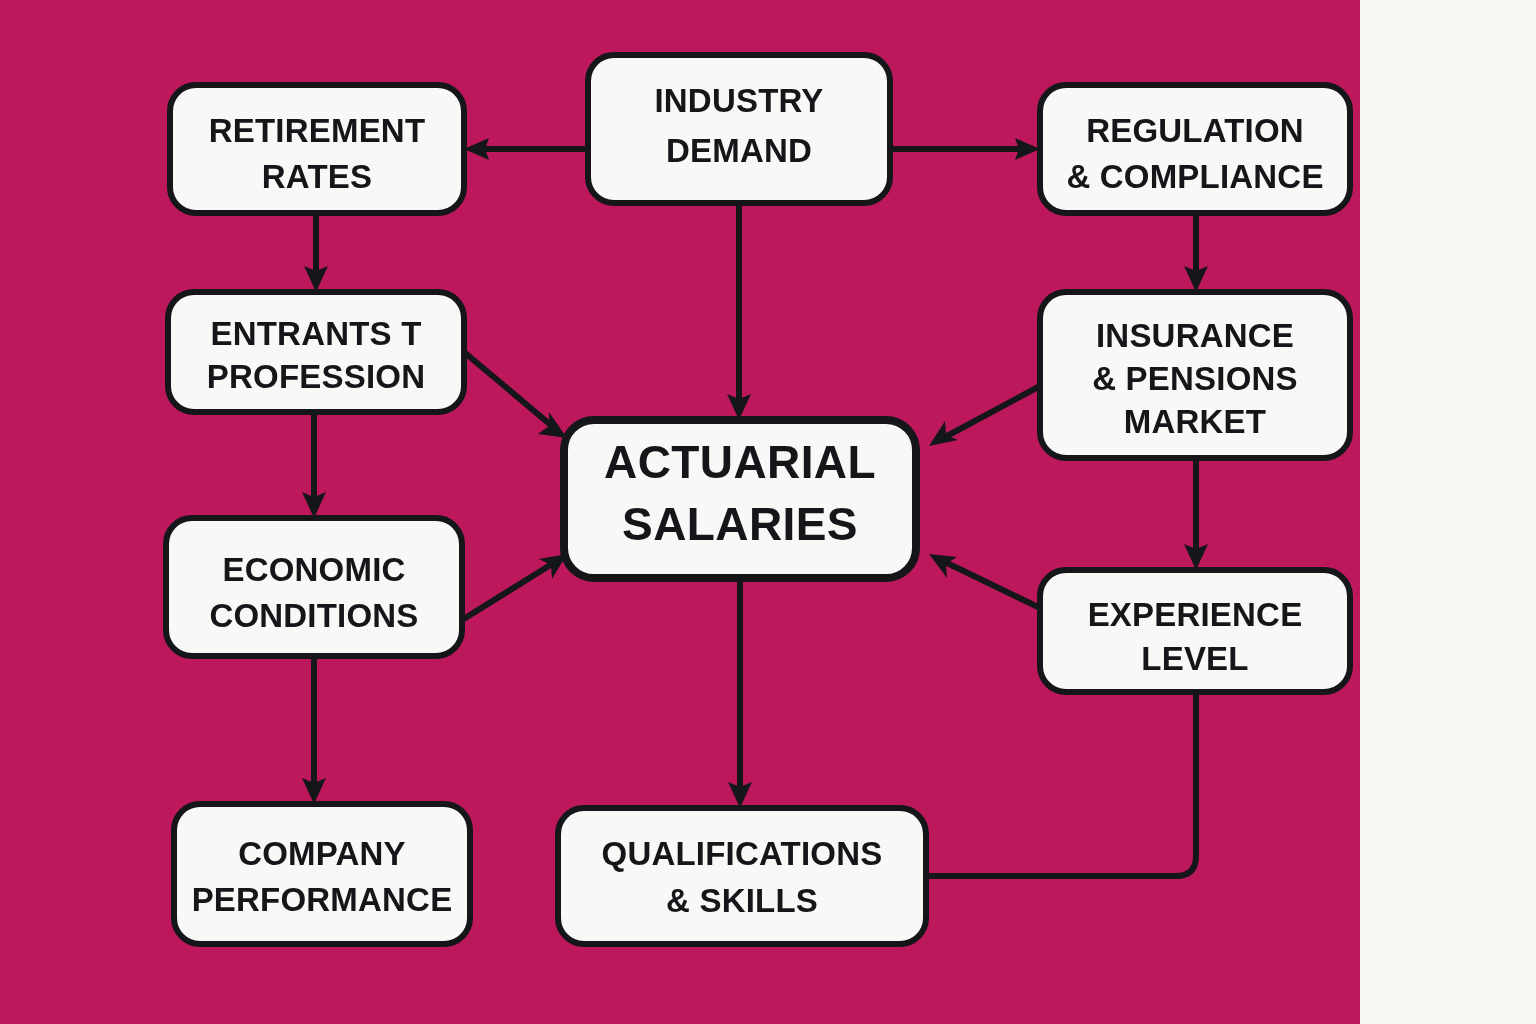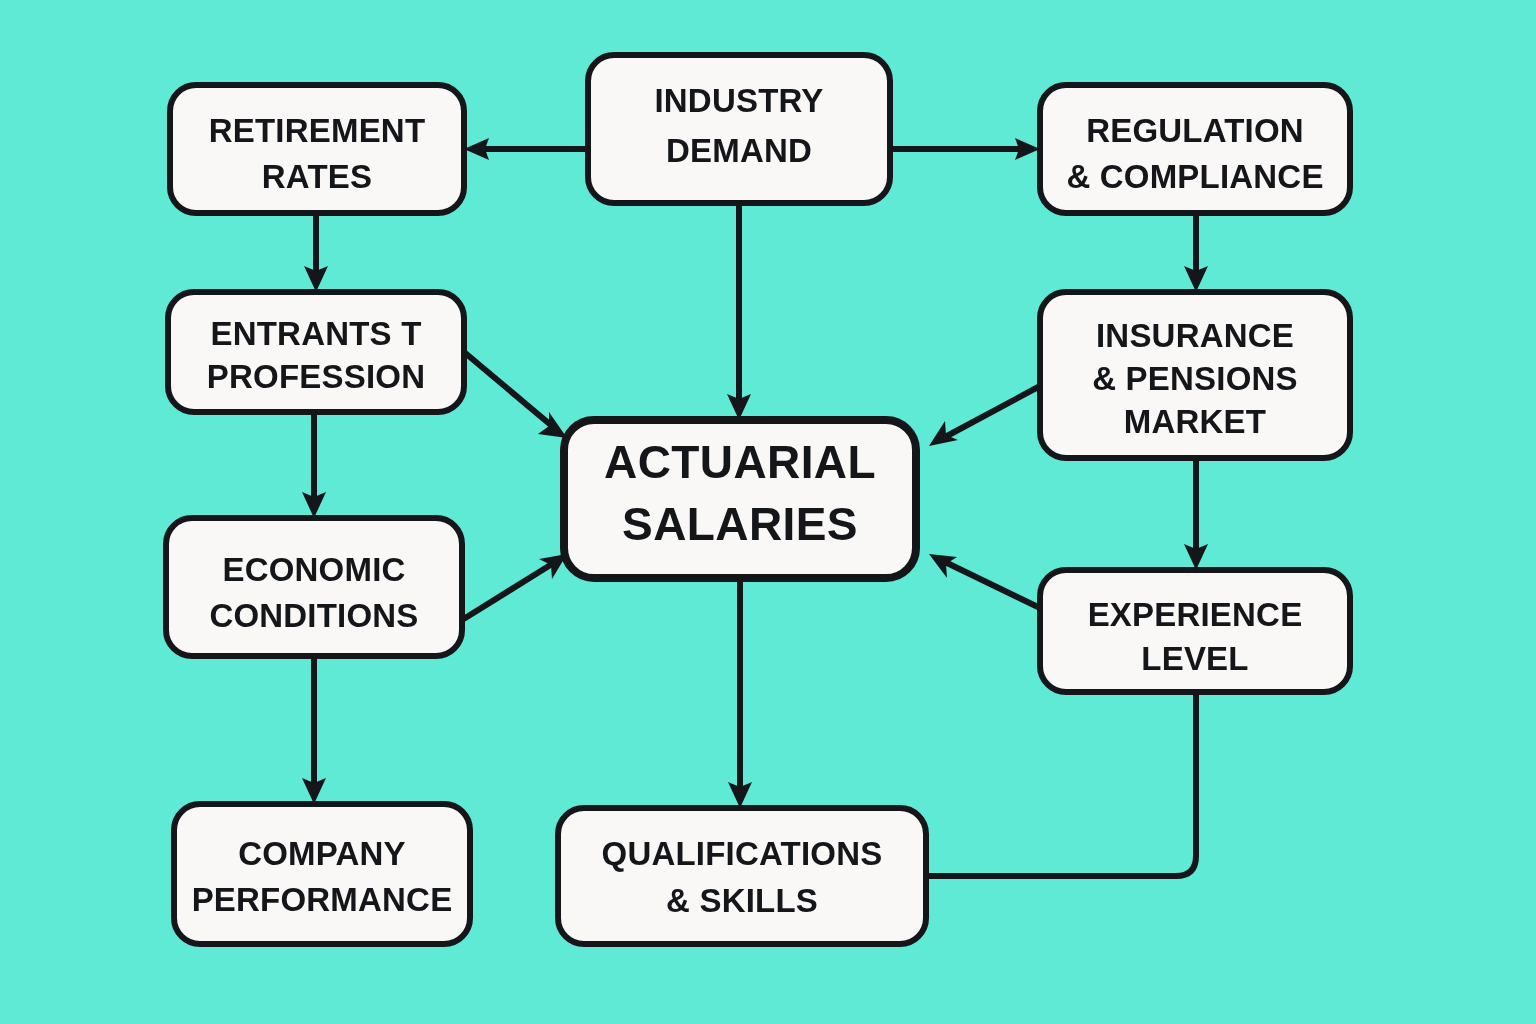--- a/index.html
+++ b/index.html
@@ -8,23 +8,23 @@
     background: #f7f6f3;
   }
   body {
     width: 1536px;
     height: 1024px;
     overflow: hidden;
     font-family: "Liberation Sans", sans-serif;
   }
   #diagram-root {
     position: relative;
-    width: 1536px;
+    width: 1360px;
     height: 1024px;
-    background: #5eead4;
+    background: #be185d;
   }
   svg.canvas {
     display: block;
     width: 1536px;
     height: 1024px;
   }
   .node-rect {
     fill: #f9f8f6;
     stroke: #14161a;
     stroke-width: 6;

